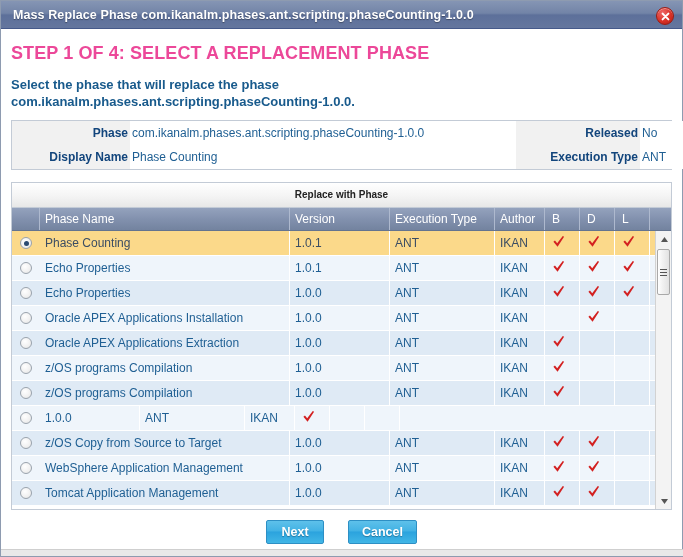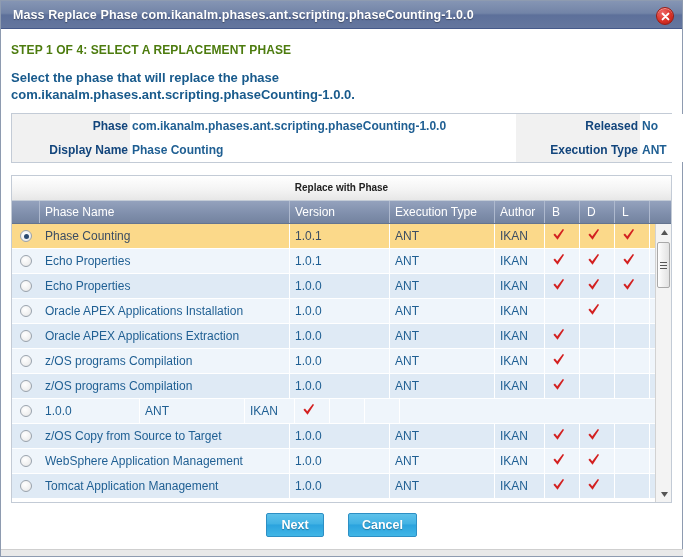--- a/index.html
+++ b/index.html
@@ -68,23 +68,23 @@
 
   
   .body {
     flex: 1;
     padding: 0 10px;
     box-sizing: border-box;
     position: relative;
   }
 
   .step-title {
-    font-size: 12px;
+    font-size: 18px;
     font-weight: bold;
-    color: #4d7c0f;
+    color: #ec4899;
     margin-top: 14px;
     margin-bottom: 12px;
     letter-spacing: 0.1px;
   }
   .instruction {
     font-size: 13px;
     font-weight: bold;
     color: #185a8c;
     line-height: 17px;
     margin-bottom: 10px;
@@ -112,21 +112,21 @@
   .lbl {
     background: #f1f1f1;
     color: #12457c;
     font-weight: bold;
     text-align: right;
     padding-right: 2px !important;
   }
   .val {
     background: #ffffff;
     color: #1f5f93;
-    font-weight: bold;
+    font-weight: normal;
     padding-left: 2px !important;
   }
   .c1 { width: 112px; }
   .c2 { width: 380px; }
   .c3 { width: 118px; }
   .c4 { width: 40px; }
 
   
   .grid-panel {
     border: 1px solid #c3cbd6;

